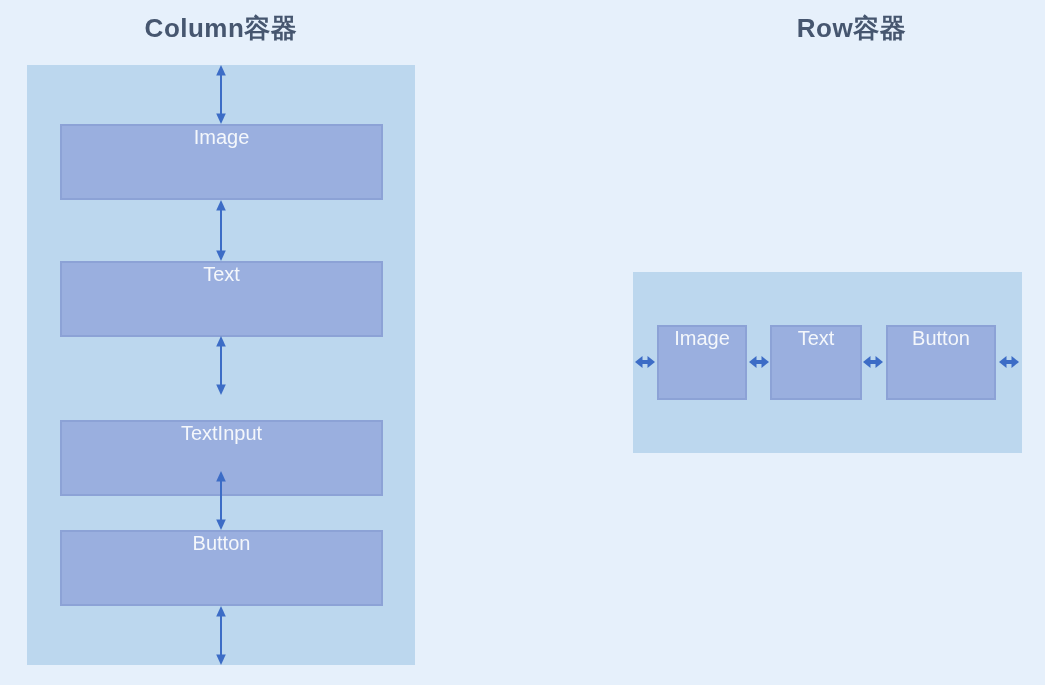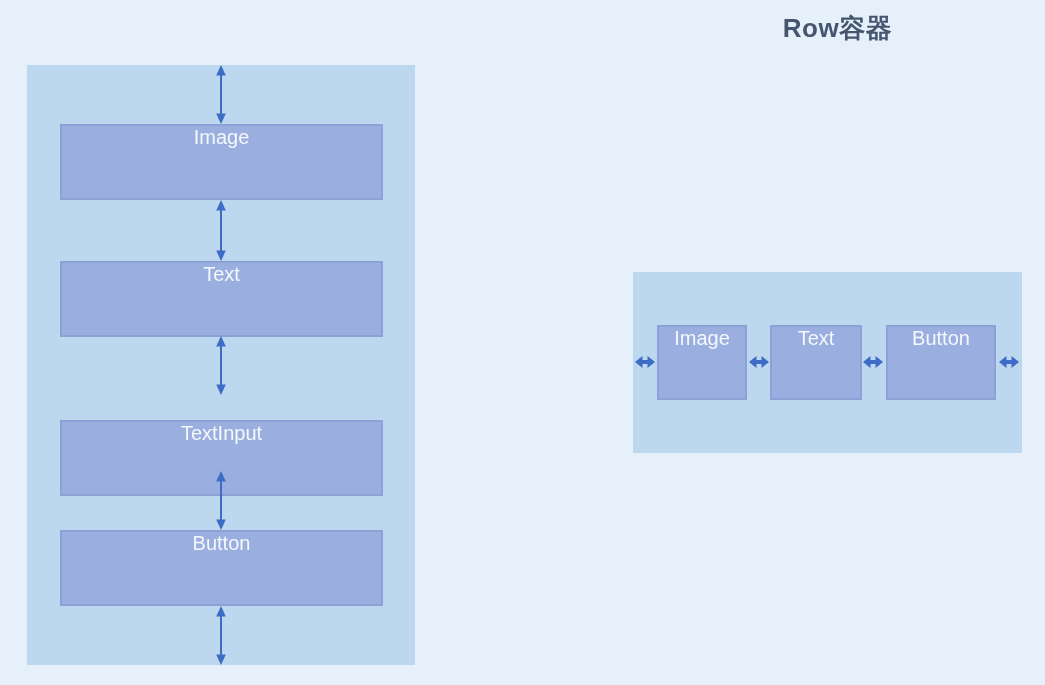--- a/index.html
+++ b/index.html
@@ -18,21 +18,21 @@
     position: absolute;
     top: 11px;
     margin: 0;
     font-size: 26px;
     font-weight: 700;
     color: #46566F;
     text-align: center;
     letter-spacing: 0.5px;
   }
   .col-title { left: 27px; width: 388px; }
-  .row-title { left: 631px; width: 389px; transform: translateX(12px); }
+  .row-title { left: 645px; width: 389px; transform: translateX(12px); }
 
   .container {
     position: absolute;
     background: #BCD7EE;
   }
   .col-container { left: 27px; top: 65px; width: 388px; height: 600px; }
   .row-container { left: 633px; top: 272px; width: 389px; height: 181px; }
 
   .box {
     position: absolute;
@@ -78,20 +78,21 @@
   .h-arrow.a0 { left: 2px; }
   .h-arrow.a1 { left: 116px; }
   .h-arrow.a2 { left: 230px; }
   .h-arrow.a3 { left: 366px; }
 </style>
 </head>
 <body>
 
 <div class="canvas">
 
+  <h2 class="title col-title">Column容器</h2>
 
   <div class="container col-container">
 
     <svg class="v-arrow a0" viewBox="0 0 16 59">
       <line x1="8" y1="8" x2="8" y2="51" stroke="#3C6CC6" stroke-width="2"></line>
       <polygon points="8,0 3.2,10.5 12.8,10.5" fill="#3C6CC6"></polygon>
       <polygon points="8,59 3.2,48.5 12.8,48.5" fill="#3C6CC6"></polygon>
     </svg>
 
     <div class="box col-box b0">

